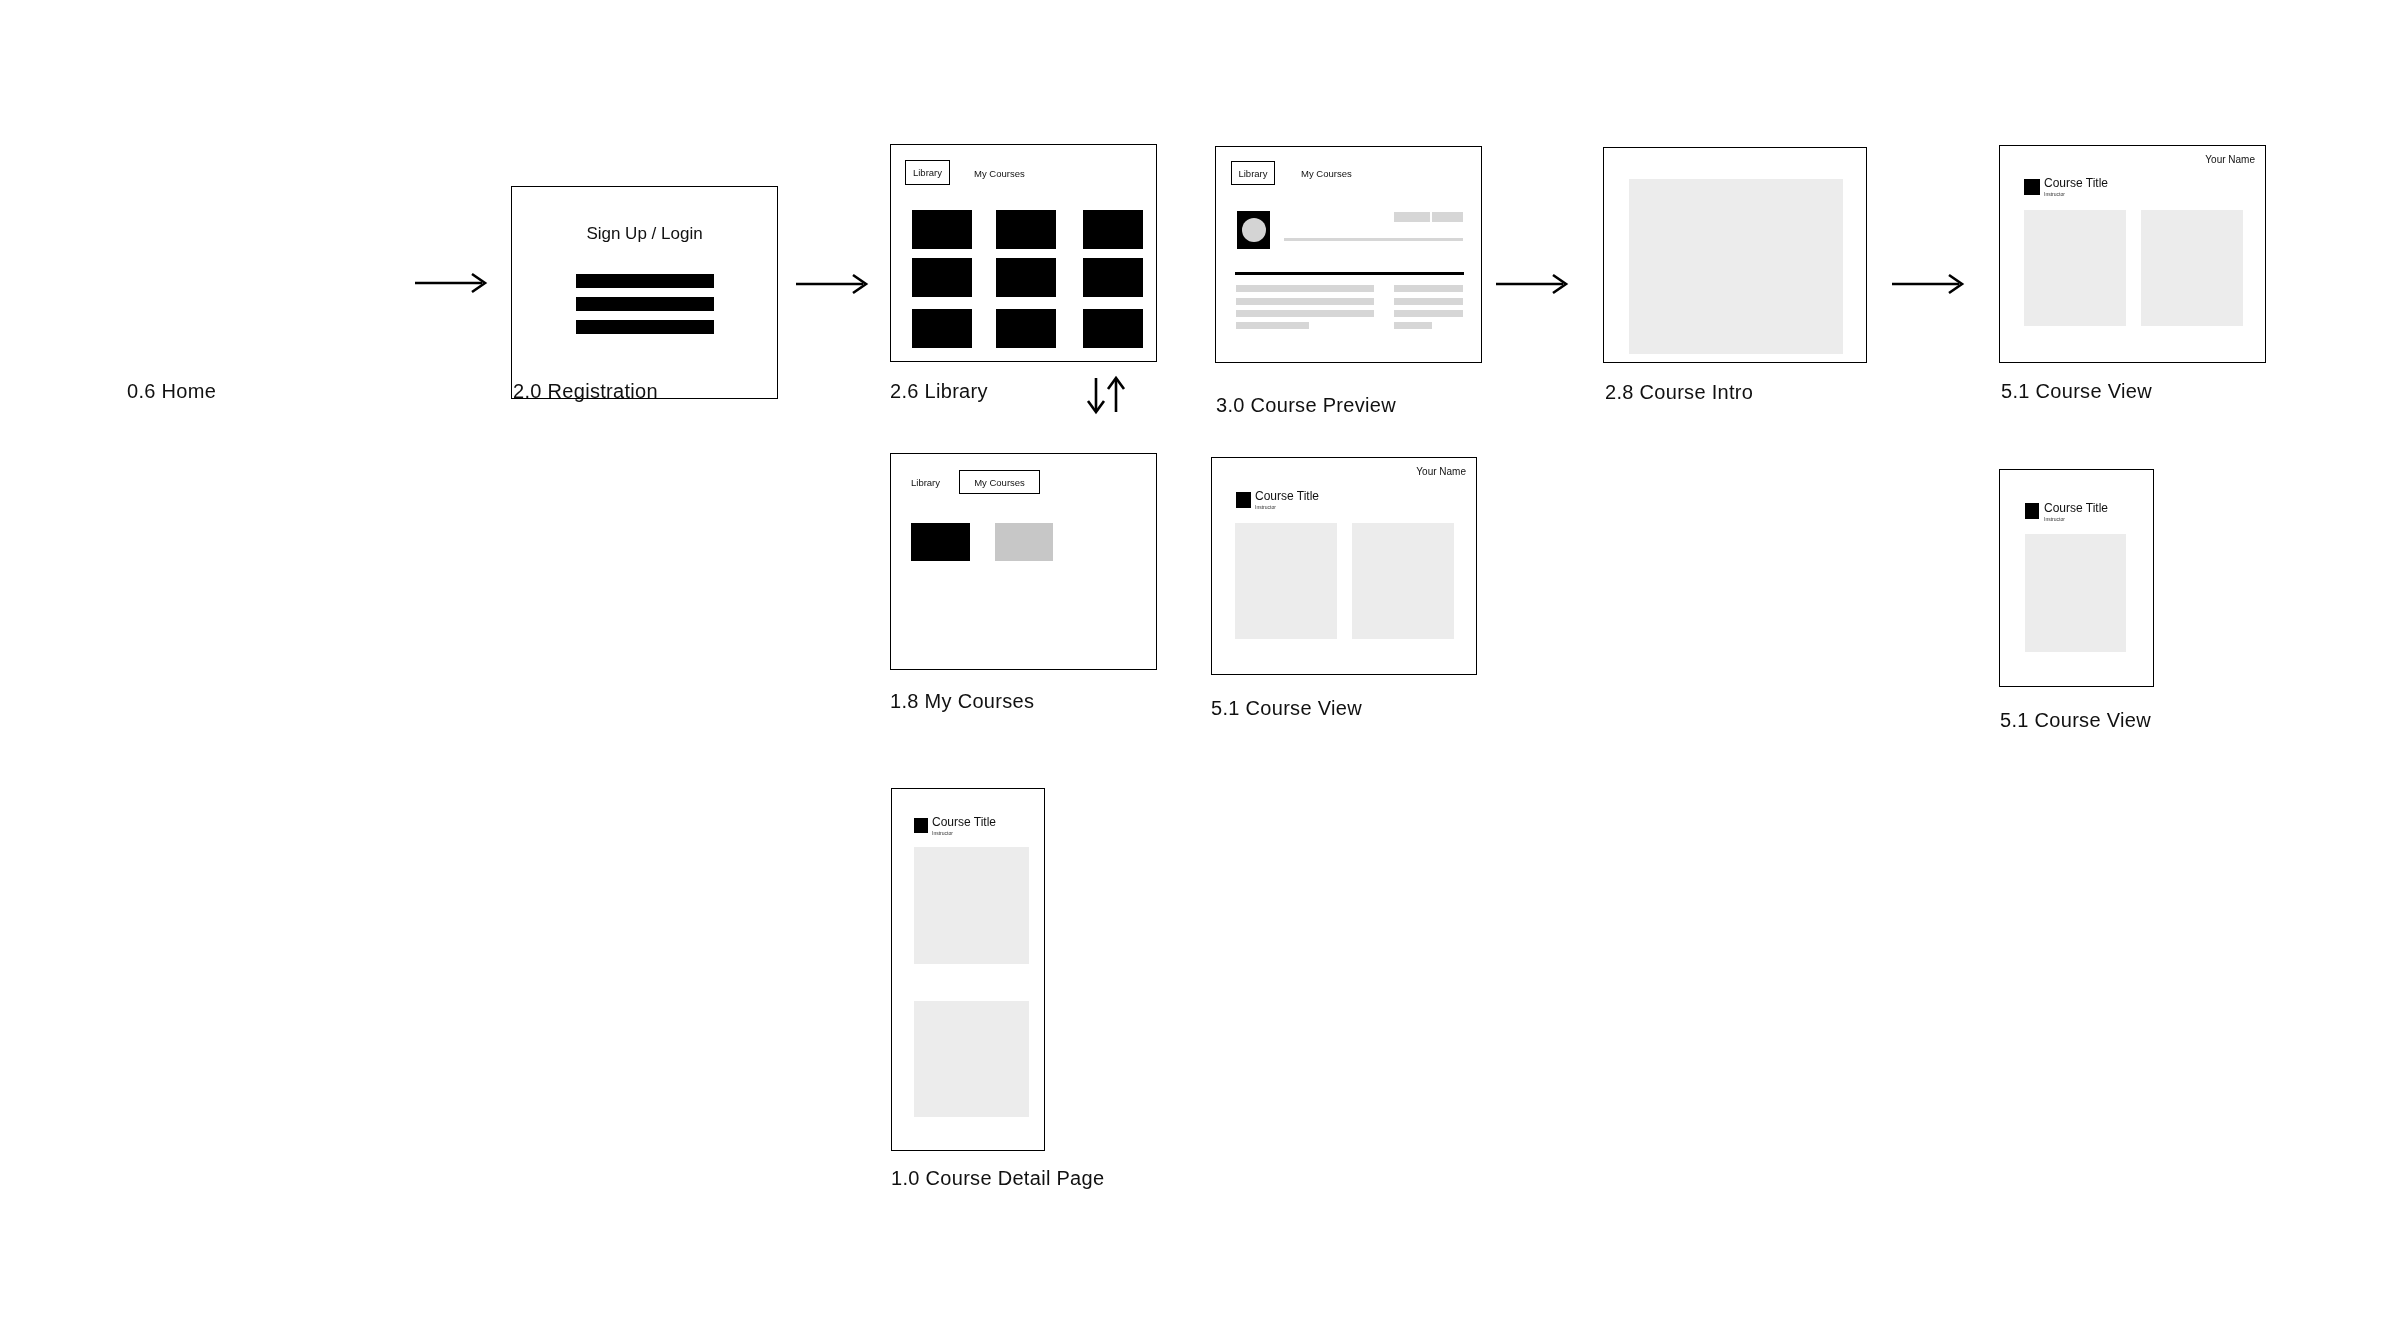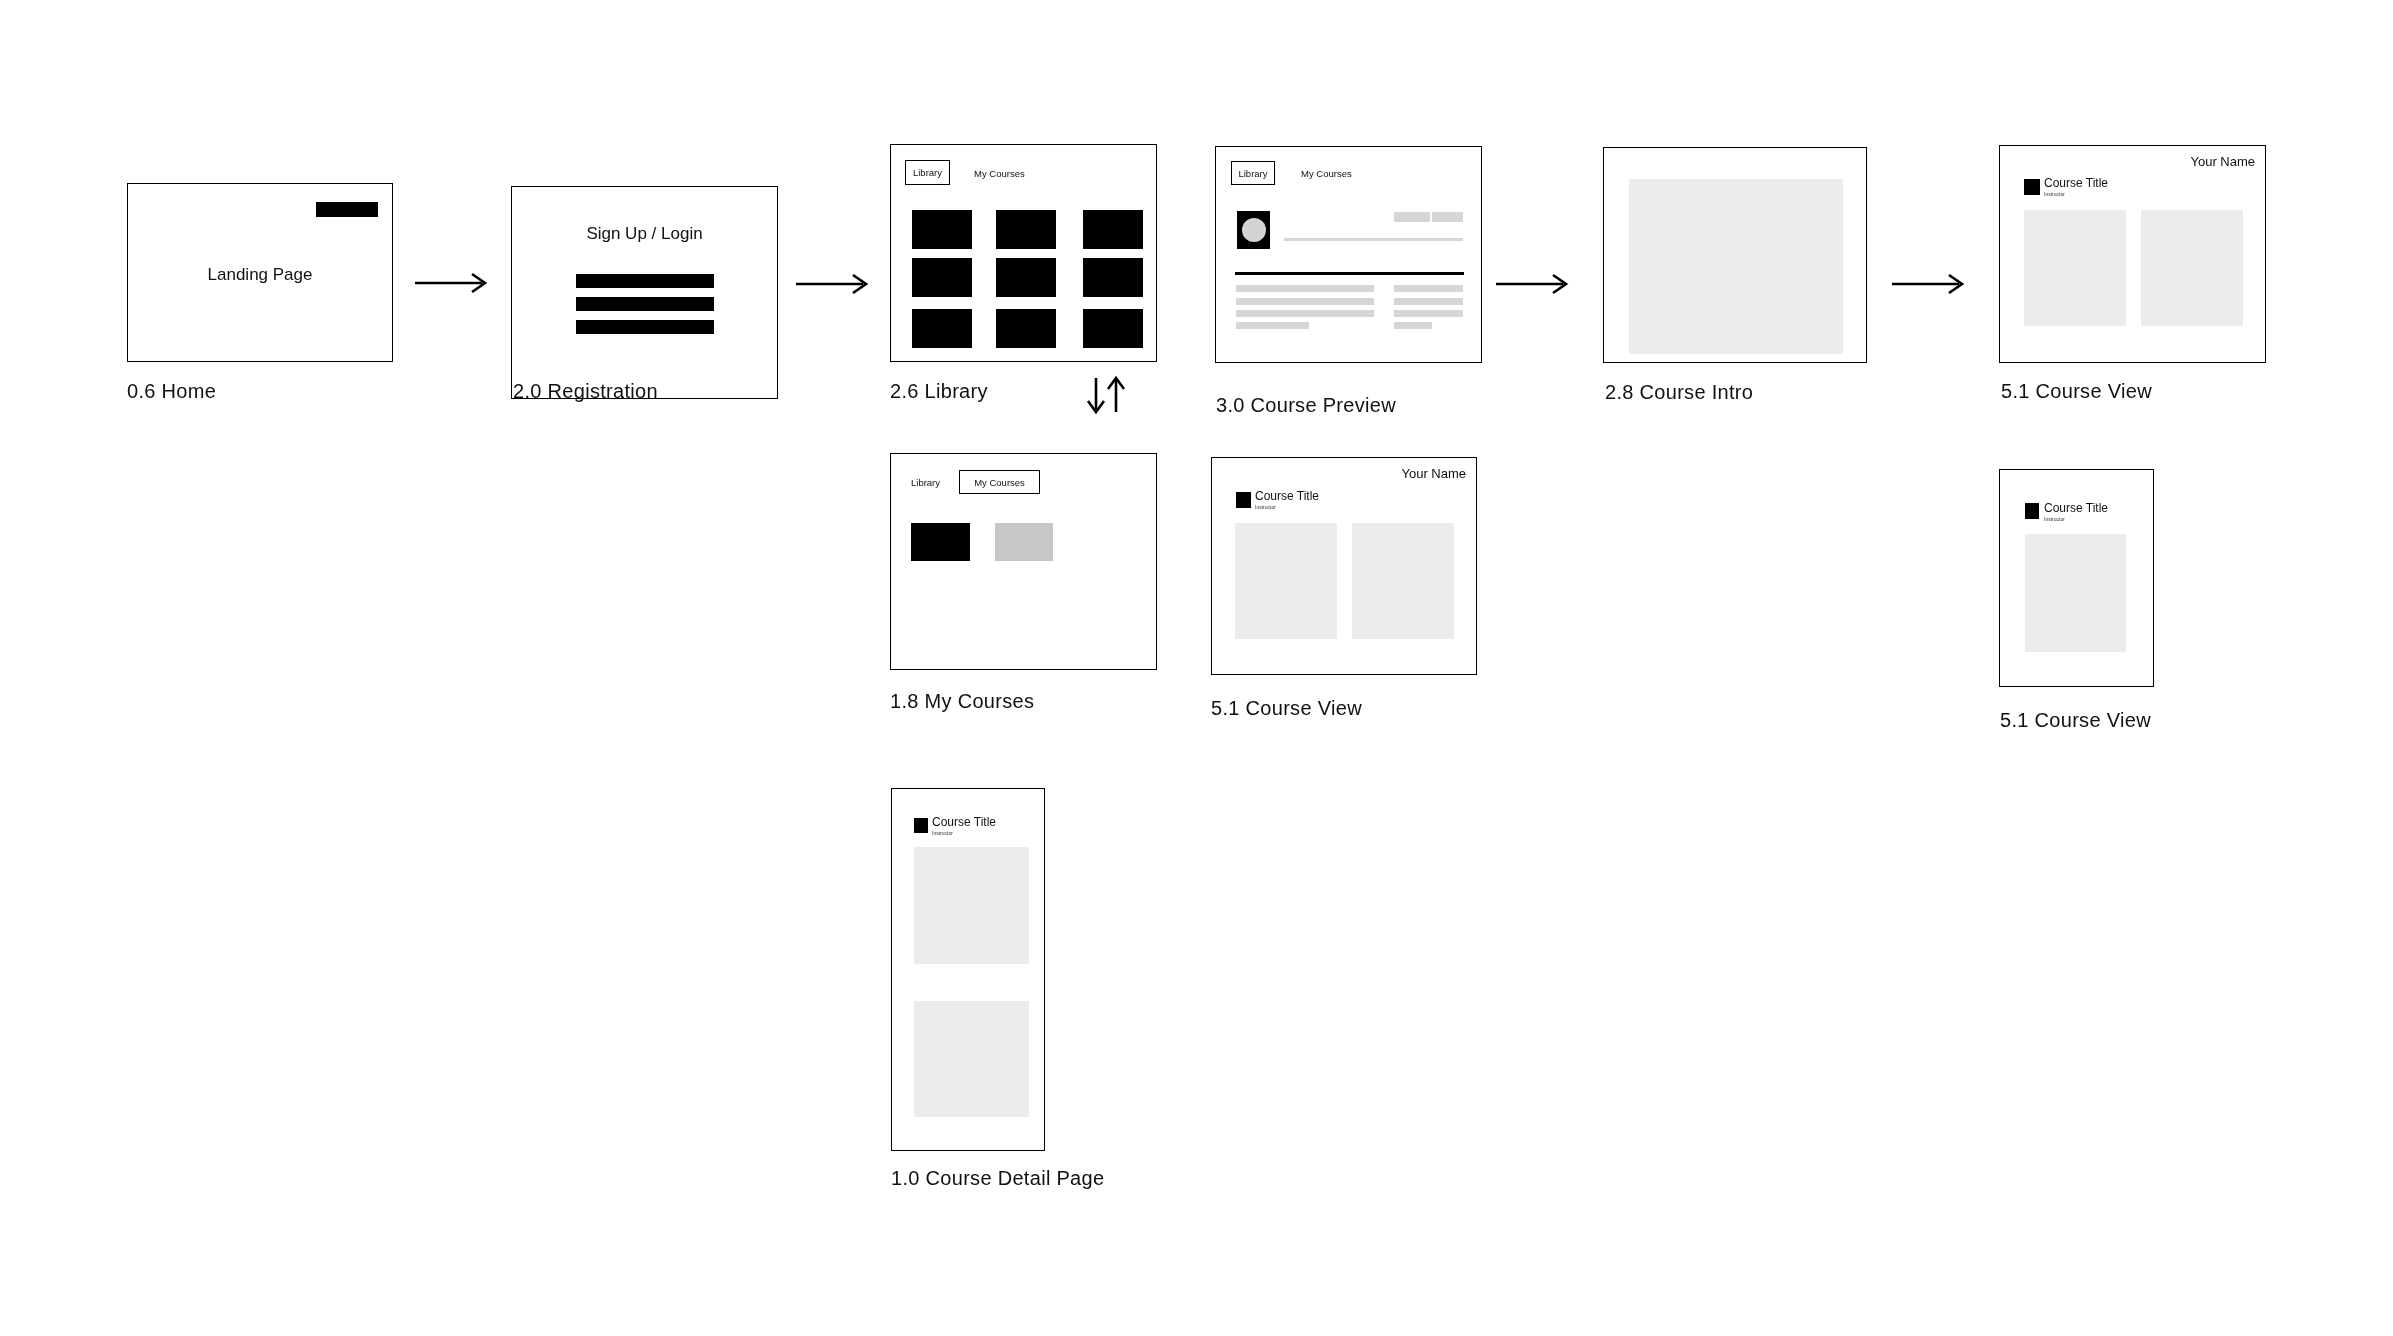--- a/index.html
+++ b/index.html
@@ -42,43 +42,39 @@
     display:flex;align-items:center;justify-content:center;
     font-size:9.5px;color:#111;
     white-space:nowrap;
   }
   .navtext{
     position:absolute;
     font-size:9.5px;color:#111;white-space:nowrap;
   }
   .username{
     position:absolute;
-    font-size:13px;color:#111;white-space:nowrap;
+    font-size:10px;color:#111;white-space:nowrap;
   }
   .course-sq{position:absolute;background:#000;}
   .course-meta{position:absolute;}
   .course-title{display:block;font-size:12px;line-height:1.15;color:#111;white-space:nowrap;}
   .course-instructor{display:block;font-size:5px;line-height:1.2;color:#333;white-space:nowrap;}
   .flow-arrow{position:absolute;}
   .avatar-wrap{position:absolute;background:#000;}
   .avatar-circle{
     position:absolute;left:50%;top:50%;
     width:24px;height:24px;margin-left:-12px;margin-top:-12px;
     border-radius:50%;background:#d4d4d4;
   }
 </style>
 </head>
 <body>
 
 <div class="canvas">
 
-  <div class="card" style="left:127px;top:183px;width:266px;height:179px">
-    <div class="blackbar" style="right:14px;top:18px;width:62px;height:15px"></div>
-    <div class="center-title" style="top:81px">Landing Page</div>
-  </div>
   <div class="flow-label" style="left:127px;top:380px">0.6 Home</div>
 
   <svg class="flow-arrow" style="left:412px;top:270px" width="82" height="26" viewBox="0 0 82 26">
     <line x1="3" y1="13" x2="70" y2="13" stroke="#000" stroke-width="2.6"></line>
     <path d="M60 4 L73 13 L60 22" fill="none" stroke="#000" stroke-width="2.6"></path>
   </svg>
 
   <div class="card" style="left:511px;top:186px;width:267px;height:213px">
     <div class="center-title" style="top:37px">Sign Up / Login</div>
     <div class="blackbar" style="left:64px;top:87px;width:138px;height:14px"></div>

